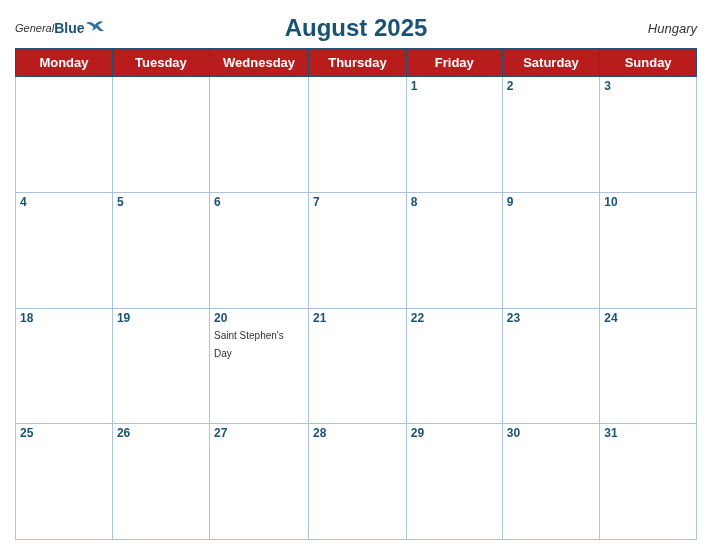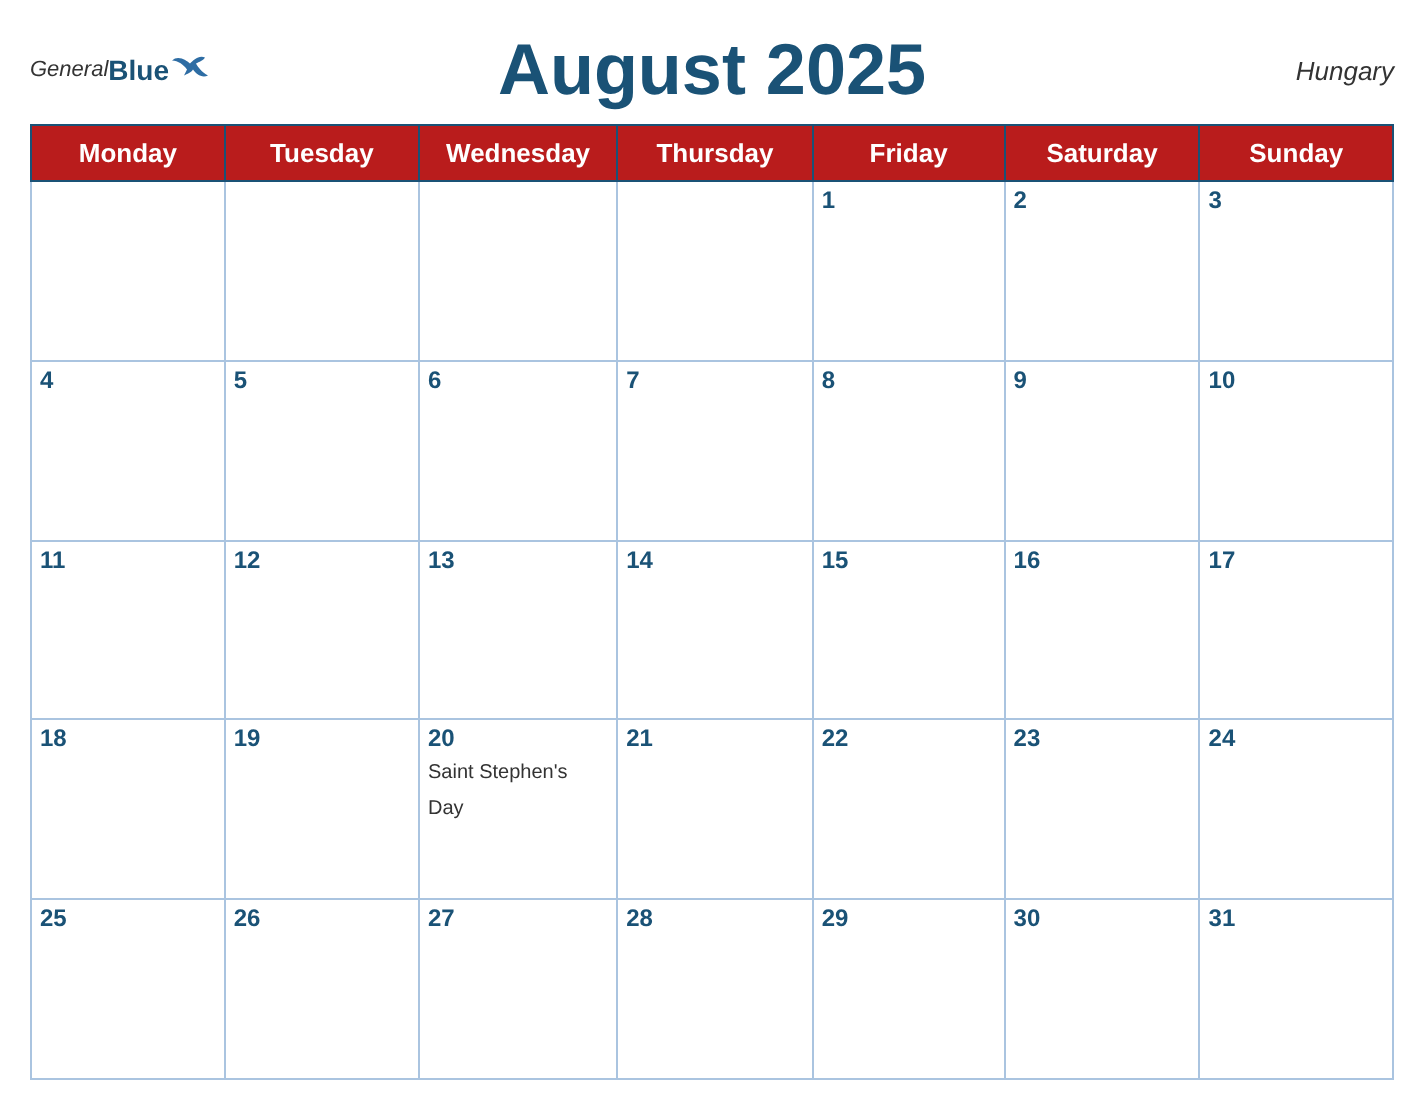--- a/index.html
+++ b/index.html
@@ -46,21 +46,21 @@
       align-items: flex-start;
     }
 
     .logo-bird {
       width: 18px;
       height: 14px;
       margin-left: 2px;
     }
 
     .title {
-      font-size: 36px;
+      font-size: 24px;
       font-weight: bold;
       color: #1a5276;
       text-align: center;
     }
 
     .country {
       position: absolute;
       right: 0;
       font-size: 13px;
       color: #333;
@@ -173,43 +173,20 @@
         </td>
         <td>
           <span class="day-num">9</span>
         </td>
         <td>
           <span class="day-num">10</span>
         </td>
       </tr>
       <tr>
         <td>
-          <span class="day-num">11</span>
-        </td>
-        <td>
-          <span class="day-num">12</span>
-        </td>
-        <td>
-          <span class="day-num">13</span>
-        </td>
-        <td>
-          <span class="day-num">14</span>
-        </td>
-        <td>
-          <span class="day-num">15</span>
-        </td>
-        <td>
-          <span class="day-num">16</span>
-        </td>
-        <td>
-          <span class="day-num">17</span>
-        </td>
-      </tr>
-      <tr>
-        <td>
           <span class="day-num">18</span>
         </td>
         <td>
           <span class="day-num">19</span>
         </td>
         <td><span class="day-num">20</span><span class="day-event">Saint Stephen's Day</span></td>
         <td>
           <span class="day-num">21</span>
         </td>
         <td>

